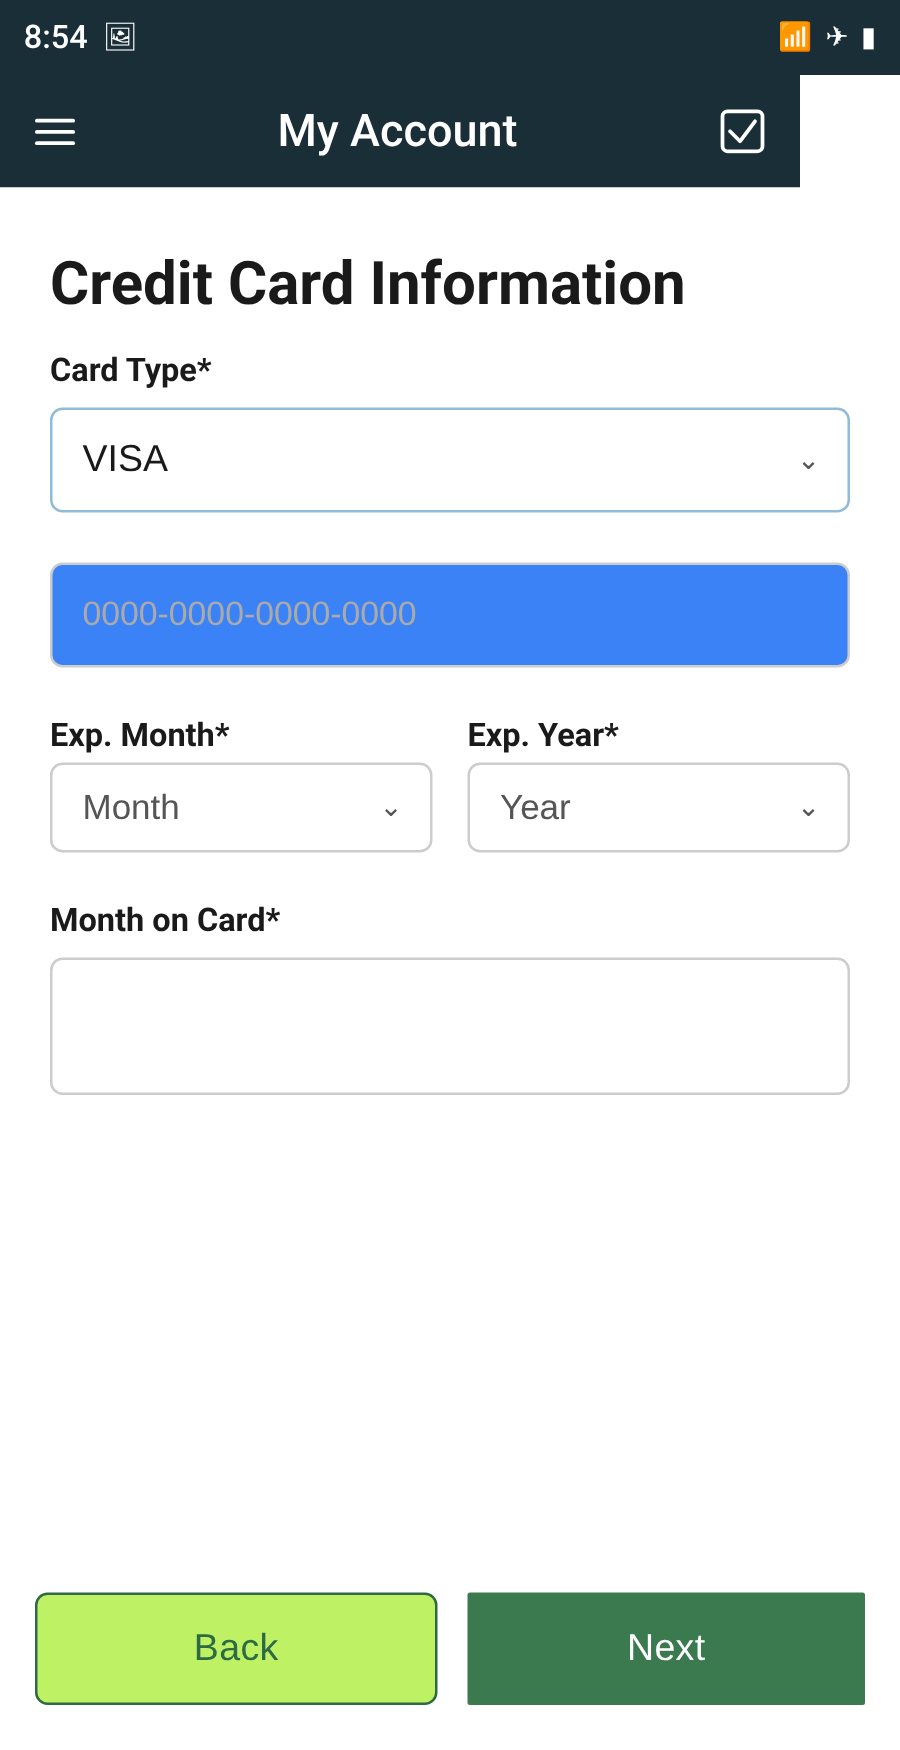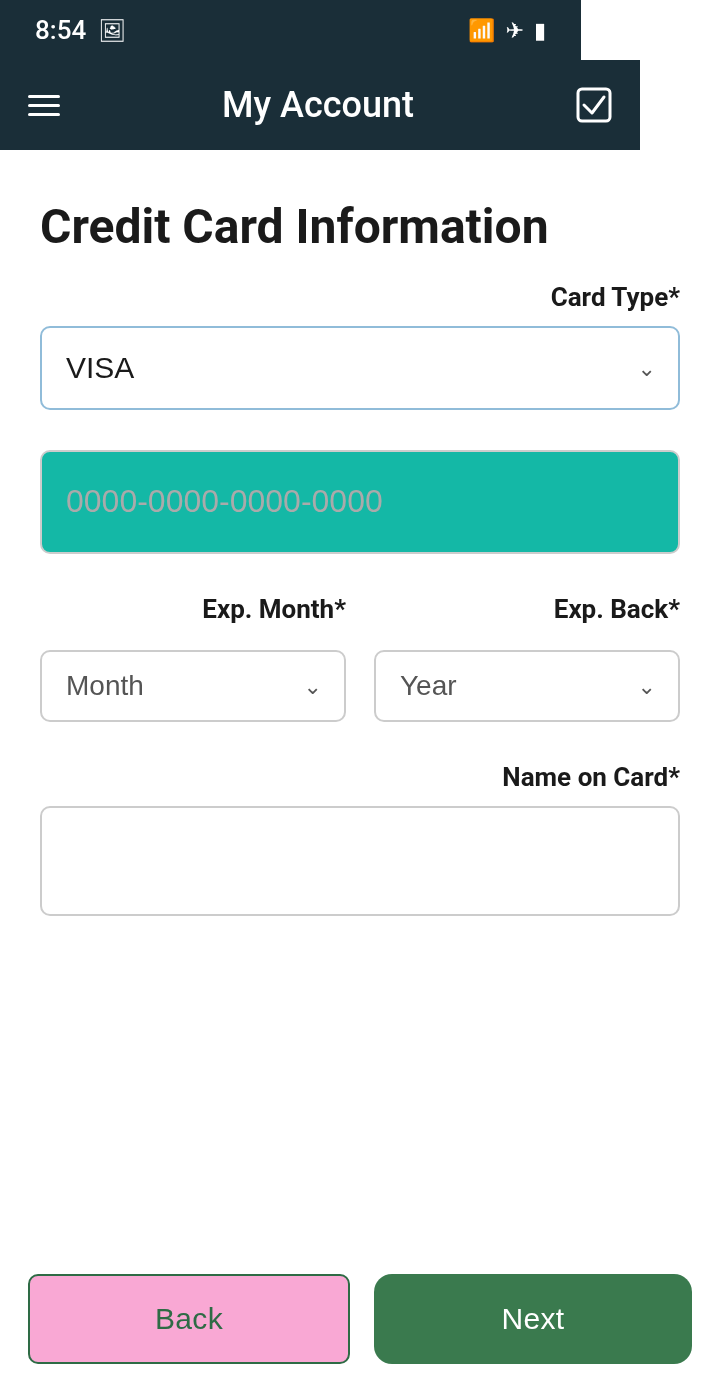--- a/index.html
+++ b/index.html
@@ -12,27 +12,27 @@
     body {
       width: 720px;
       min-height: 1400px;
       font-family: -apple-system, BlinkMacSystemFont, 'Segoe UI', Roboto, sans-serif;
       background: #ffffff;
       overflow-x: hidden;
     }
 
     
     .status-bar {
-      width: 581px;
+      width: 720px;
       height: 60px;
       background: #1a2e38;
       display: flex;
       align-items: center;
       justify-content: space-between;
-      padding: 0 35px;
+      padding: 0 19px;
     }
 
     .status-time {
       color: #ffffff;
       font-size: 26px;
       font-weight: 500;
       display: flex;
       align-items: center;
       gap: 12px;
     }
@@ -105,21 +105,20 @@
     .form-group {
       margin-bottom: 40px;
     }
 
     .form-label {
       display: block;
       font-size: 26px;
       font-weight: 700;
       color: #1a1a1a;
       margin-bottom: 14px;
-      text-align: right;
     }
 
     .form-select {
       width: 100%;
       height: 84px;
       border: 2.5px solid #90bcd9;
       border-radius: 10px;
       background: #ffffff;
       padding: 10px 24px;
       font-size: 30px;
@@ -139,26 +138,26 @@
       right: 24px;
       top: 50%;
       transform: translateY(-50%);
       pointer-events: none;
       color: #555;
       font-size: 22px;
     }
 
     .form-input {
       width: 100%;
-      height: 104px;
+      height: 84px;
       border: 2px solid #cccccc;
       border-radius: 10px;
-      background: #14b8a6;
+      background: #3b82f6;
       padding: 0 24px;
-      font-size: 32px;
+      font-size: 27px;
       color: #1a1a1a;
       outline: none;
     }
 
     .form-input::placeholder {
       color: #aaaaaa;
     }
 
     
     .expiry-row {
@@ -168,21 +167,21 @@
     }
 
     .expiry-group {
       flex: 1;
     }
 
     .expiry-group .form-label {
       font-size: 26px;
       font-weight: 700;
       color: #1a1a1a;
-      margin-bottom: 26px;
+      margin-bottom: 6px;
     }
 
     .expiry-select {
       width: 100%;
       height: 72px;
       border: 2px solid #cccccc;
       border-radius: 10px;
       background: #ffffff;
       padding: 0 24px;
       font-size: 28px;
@@ -217,33 +216,33 @@
       background: #ffffff;
       display: flex;
       gap: 24px;
     }
 
     .btn-back {
       flex: 1;
       height: 90px;
       border: 2.5px solid #2e6b45;
       border-radius: 10px;
-      background: #f9a8d4;
+      background: #bef264;
       color: #2e6b45;
       font-size: 30px;
       font-weight: 500;
       cursor: pointer;
       letter-spacing: 0.3px;
     }
 
     .btn-next {
       flex: 1;
       height: 90px;
       border: none;
-      border-radius: 18px;
+      border-radius: 2px;
       background: #3a7a4e;
       color: #ffffff;
       font-size: 30px;
       font-weight: 500;
       cursor: pointer;
       letter-spacing: 0.3px;
     }
   </style>
 </head>
 <body>
@@ -315,40 +314,40 @@
           <option value="09">09</option>
           <option value="10">10</option>
           <option value="11">11</option>
           <option value="12">12</option>
         </select>
         <span class="chevron-icon">⌄</span>
       </div>
     </div>
 
     <div class="expiry-group">
-      <label class="form-label">Exp. Back*</label>
+      <label class="form-label">Exp. Year*</label>
       <div class="select-wrapper">
         <select class="expiry-select">
           <option value="" selected="">Year</option>
           <option value="2024">2024</option>
           <option value="2025">2025</option>
           <option value="2026">2026</option>
           <option value="2027">2027</option>
           <option value="2028">2028</option>
           <option value="2029">2029</option>
           <option value="2030">2030</option>
         </select>
         <span class="chevron-icon">⌄</span>
       </div>
     </div>
 
   </div>
 
   <div class="form-group">
-    <label class="form-label">Name on Card*</label>
+    <label class="form-label">Month on Card*</label>
     <textarea class="name-input" style=""></textarea>
   </div>
 
 </div>
 
 <div class="button-row">
   <button class="btn-back">Back</button>
   <button class="btn-next">Next</button>
 </div>
 

